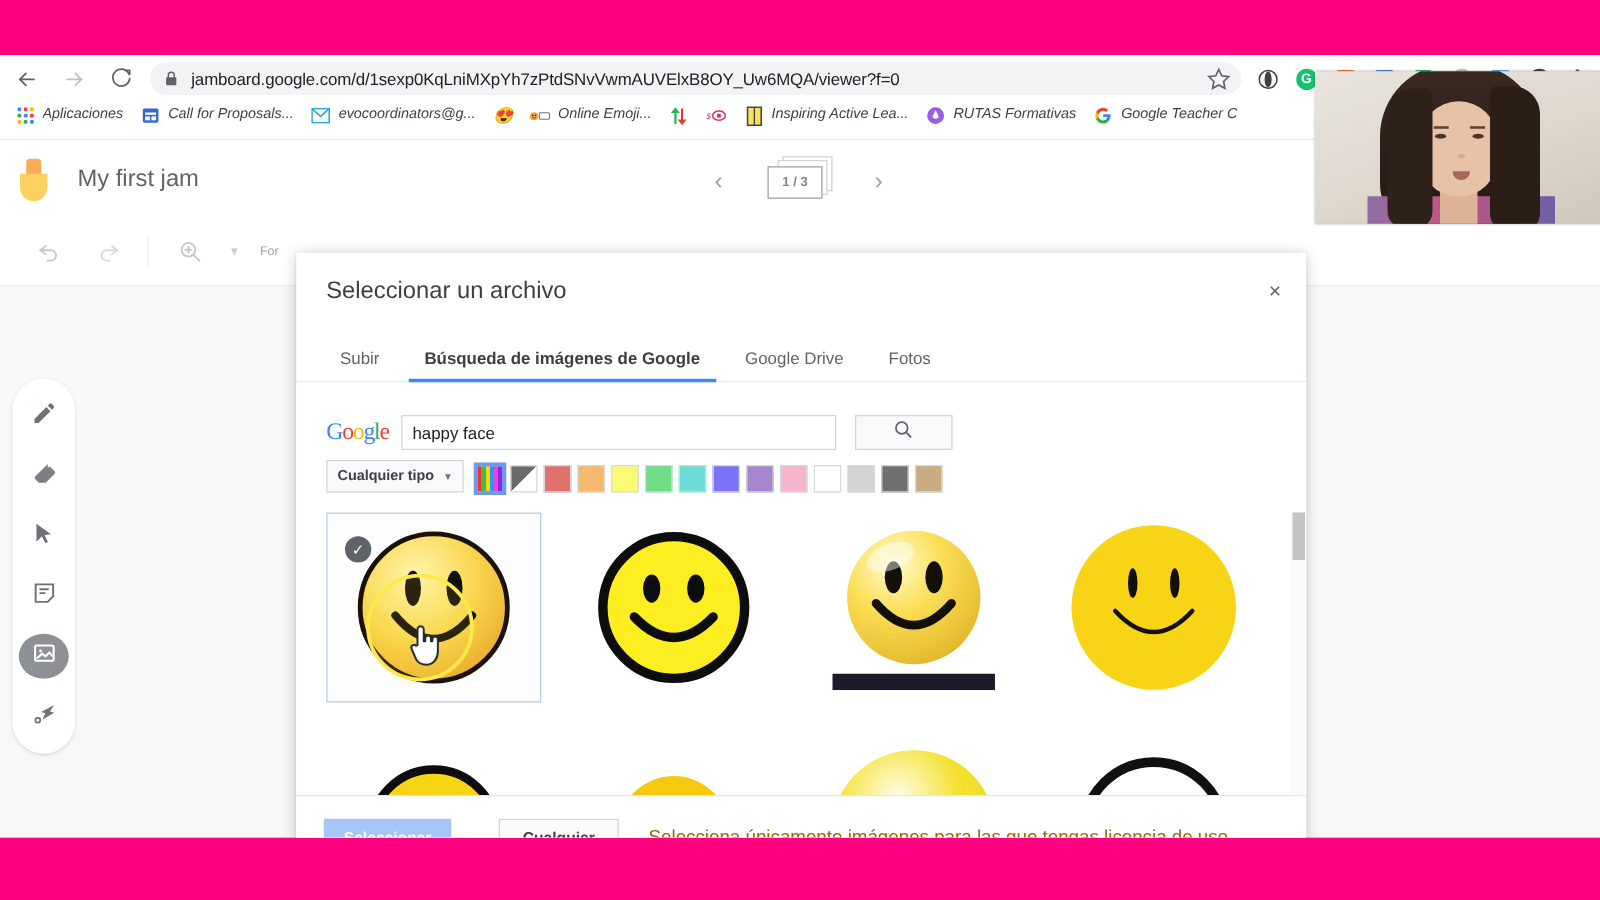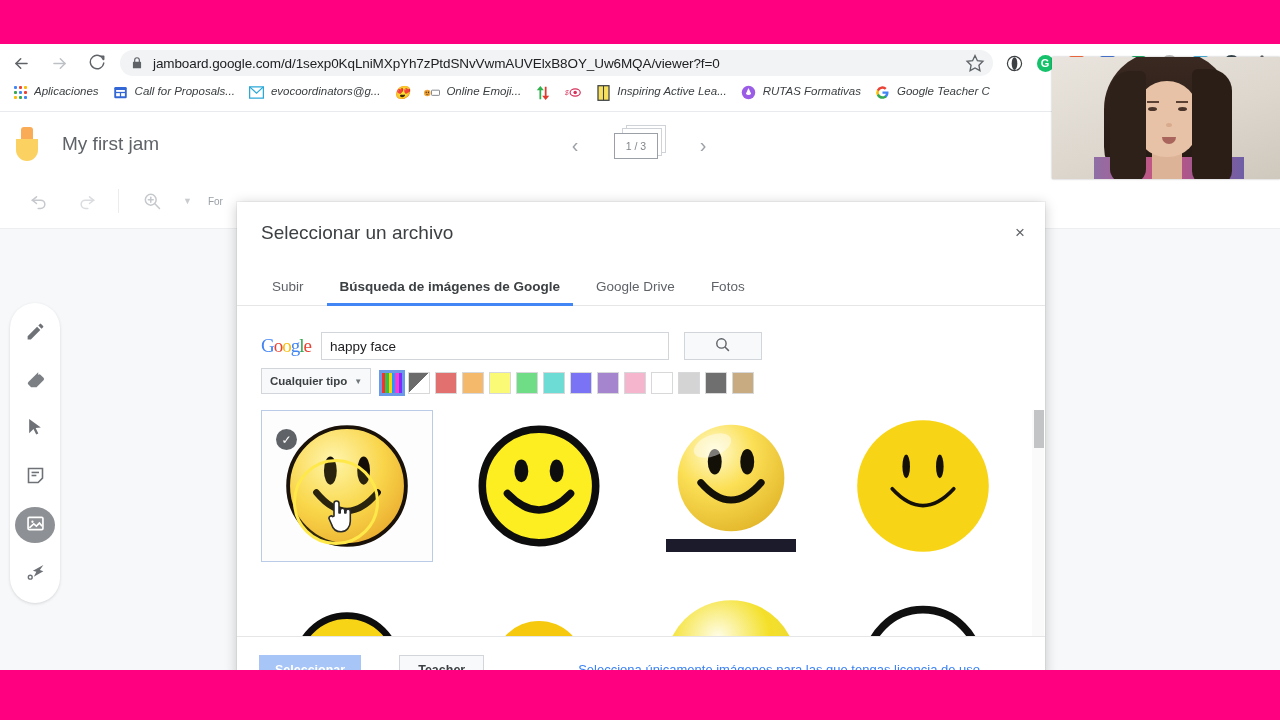--- a/index.html
+++ b/index.html
@@ -95,21 +95,21 @@
   .jam-logo .body { position:absolute; left:0; top:12px; width:22px; height:22px; background:#fbd262; border-radius: 0 0 11px 11px;}
   .jam-title {
     margin-left: 24px; font-size: 19px; color: #5f6368; font-weight: 400;
   }
   .pagenav {
     position: absolute; left: 556px; top: 10px;
     display: flex; align-items: center; height: 44px;
   }
   .pg-arrow { width: 38px; height: 38px; display:flex; align-items:center; justify-content:center; color:#9aa0a6; font-size: 20px;}
   .pg-stack { position: relative; width: 62px; height: 40px; margin: 0 14px; }
-  .pg-stack .sheet { position:absolute; border:1.5px solid #cfd2d6; background:#fff;}
+  .pg-stack .sheet { position:absolute; border:1.5px solid #cfd2d6; background:#fff;font-weight:bold;}
   .pg-stack .s3 { left:18px; top:0; width:40px; height:28px;}
   .pg-stack .s2 { left:14px; top:3px; width:40px; height:28px;}
   .pg-stack .s1 { left:6px; top:8px; width:44px; height:26px; border-color:#9aa0a6; display:flex; align-items:center; justify-content:center;}
   .pg-label { font-size: 10.5px; color:#80868b; }
 
   .jam-toolbar {
     position: absolute; left: 0; top: 61px; width: 1280px; height: 55px;
     background: #ffffff;
     display: flex; align-items: center; padding-left: 22px;
     border-bottom: 1px solid #eceef0;
@@ -233,21 +233,21 @@
     border: none; font-size: 12.5px; font-weight: bold;
     font-family:"Liberation Sans", sans-serif;
     display:flex; align-items:center;
   }
   .btn-second {
     height: 29px; padding: 0 18px; background: #f8f9fa; color: #3c4043;
     border: 1px solid #d2d5d9; font-size: 12.5px; font-weight: bold;
     margin-left: 14px; font-family:"Liberation Sans", sans-serif;
     display:flex; align-items:center;
   }
-  .footer-note { margin-left: 70px; font-size: 13px; color: #3b82f6; }
+  .footer-note { font-size: 15px; color: #a16207; }
 
   .dlg-scroll {
     position: absolute; right: 1px; top: 104px; width: 12px; height: 330px;
     background: #fafafa;
   }
   .dlg-thumb {
     position: absolute; right: 1px; top: 104px; width: 10px; height: 38px;
     background: #c3c4c6;
   }
 
@@ -719,21 +719,21 @@
             </div>
           </div>
         </div>
 
         <div class="dlg-scroll"></div>
         <div class="dlg-thumb"></div>
       </div>
 
       <div class="dlg-footer">
         <button class="btn-primary">Seleccionar</button>
-        <button class="btn-second">Teacher</button>
+        <button class="btn-second">Cualquier</button>
         <span class="footer-note">Selecciona únicamente imágenes para las que tengas licencia de uso.</span>
       </div>
     </div>
 
     <div class="cursor-ring"></div>
     <svg class="cursor-hand" width="30" height="38" viewBox="0 0 30 38">
       <path d="M10 20V7.5a2.5 2.5 0 0 1 5 0V17h1.2v-2.4a2.3 2.3 0 0 1 4.6 0V17h1.1v-1.6a2.2 2.2 0 0 1 4.4 0v9.8c0 5.4-3.4 10.6-9.2 10.6-5.3 0-8.4-3.4-9.6-7.6L5.2 23a2.2 2.2 0 0 1 3.6-2.4z" fill="#ffffff" stroke="#2b2b2b" stroke-width="1.6" stroke-linejoin="round"></path>
     </svg>
   </div>
 

